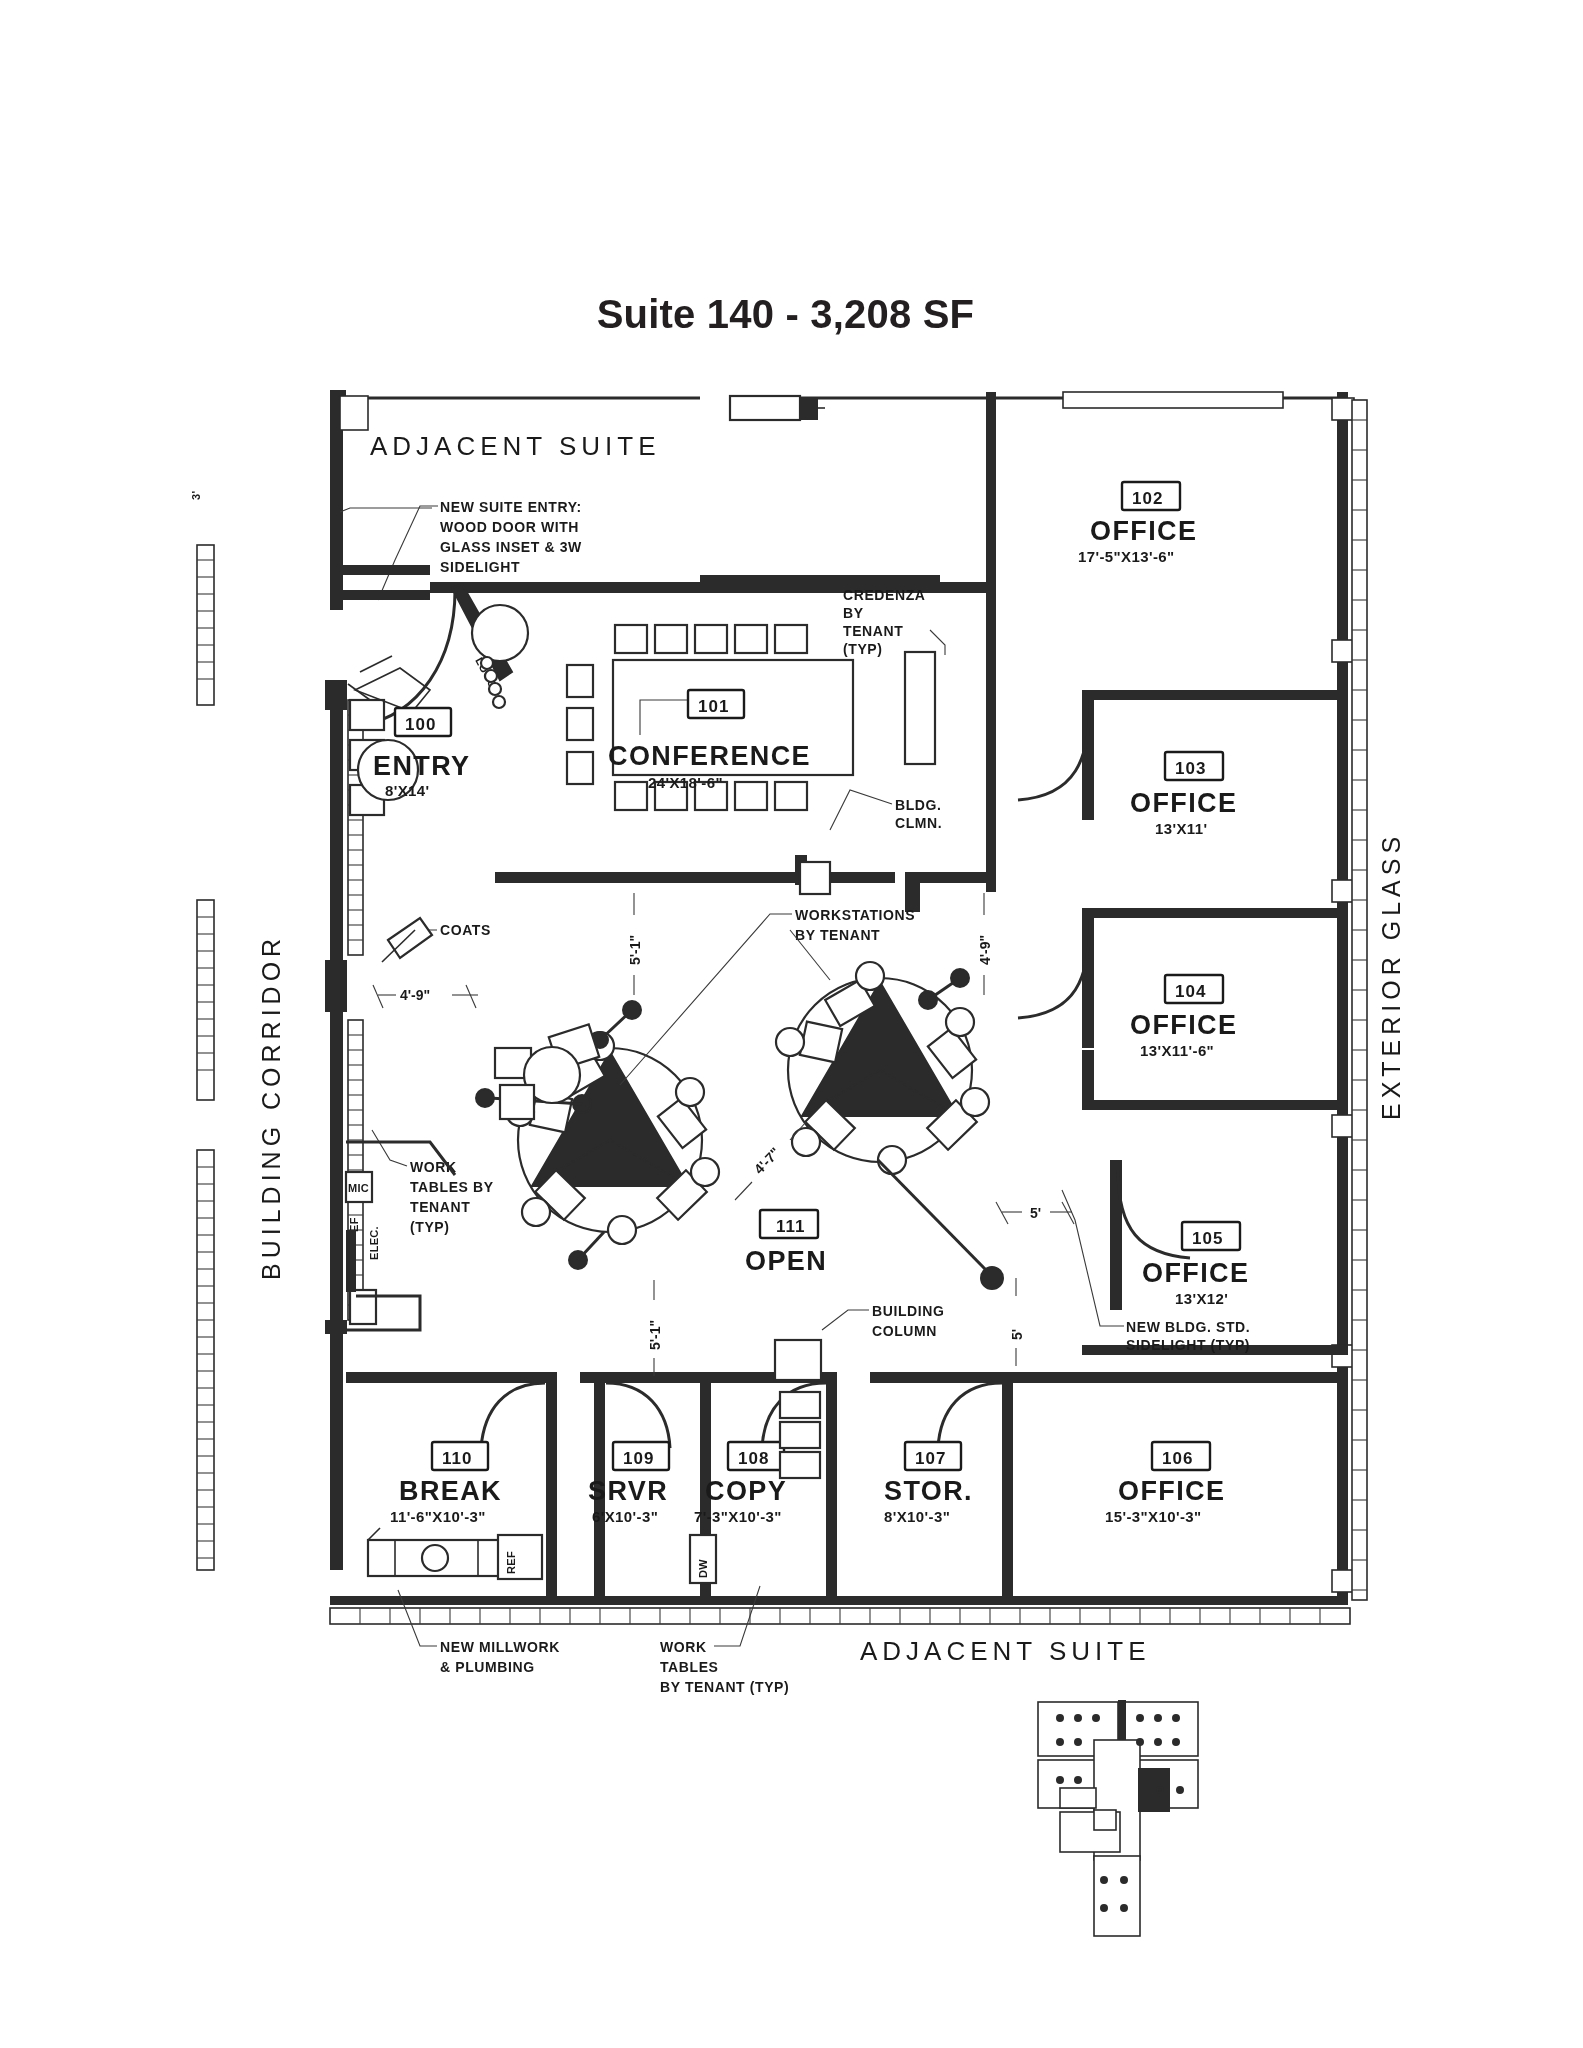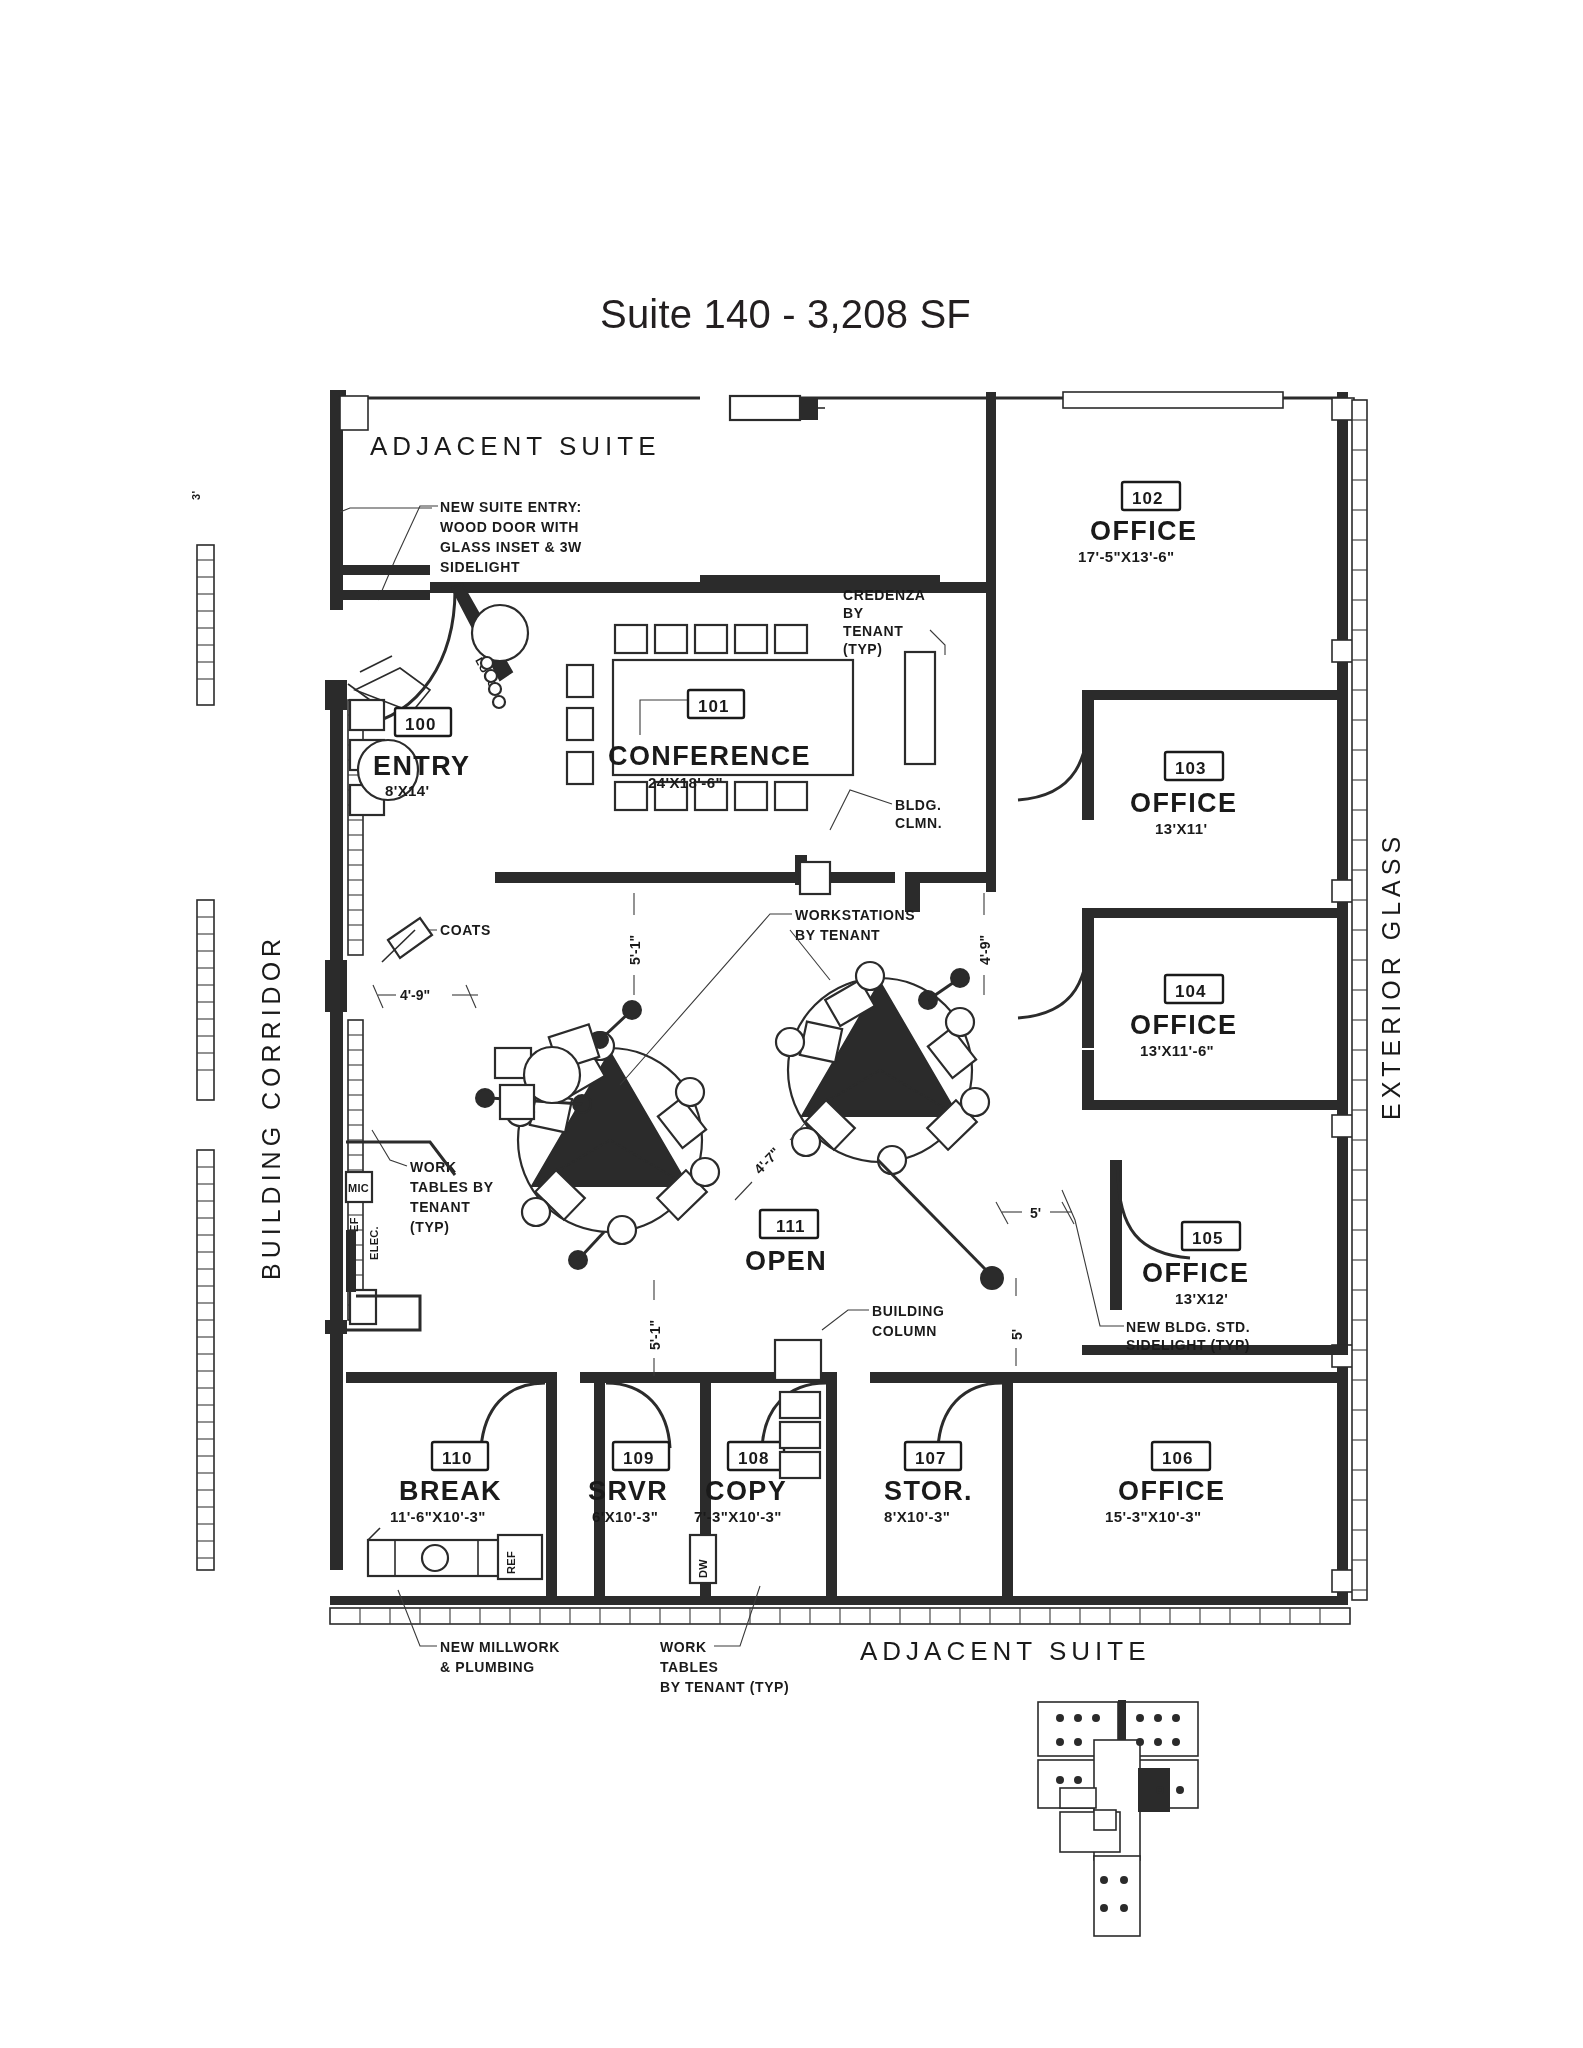--- a/index.html
+++ b/index.html
@@ -2,21 +2,21 @@
 <html><head>
 <meta charset="utf-8">
 <style>
   html,body{margin:0;padding:0;background:#ffffff;}
   body{
     width:1583px;height:2048px;position:relative;overflow:hidden;
     font-family:"Liberation Sans",sans-serif;color:#1a1a1a;
   }
   .page-title{
     position:absolute;left:0;top:292px;width:1571px;text-align:center;
-    font-size:40px;font-weight:400;letter-spacing:.2px;color:#231f20;
+    font-size:40px;font-weight:700;letter-spacing:.2px;color:#231f20;
   }
   #plan-root{position:absolute;left:0;top:0;width:1583px;height:2048px;}
   svg{display:block;}
   .ttl{font-family:"Liberation Sans",sans-serif;}
   .lbl-room{font-size:27px;font-weight:700;letter-spacing:1.4px;fill:#1a1a1a;}
   .lbl-dim{font-size:15px;font-weight:700;letter-spacing:.4px;fill:#1a1a1a;}
   .lbl-num{font-size:17px;font-weight:700;letter-spacing:1px;fill:#1a1a1a;}
   .lbl-adj{font-size:26px;font-weight:400;letter-spacing:5px;fill:#1a1a1a;}
   .lbl-note{font-size:14px;font-weight:700;letter-spacing:.6px;fill:#1a1a1a;}
   .lbl-side{font-size:25px;font-weight:400;letter-spacing:5px;fill:#1a1a1a;}

